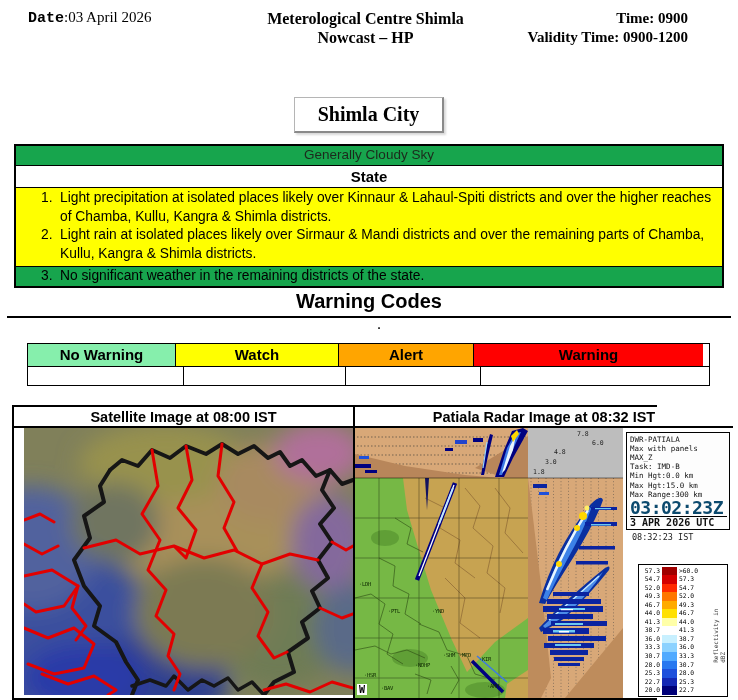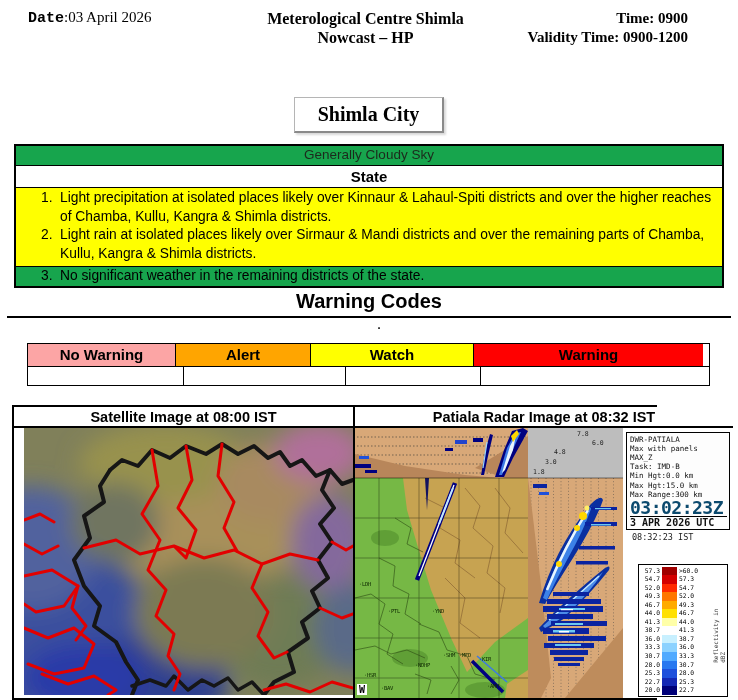--- a/index.html
+++ b/index.html
@@ -115,23 +115,23 @@
         <span class="f-txt">No significant weather in the remaining districts of the state.</span>
       </div>
     </div>
 </div>
 
 <div class="wc-title">Warning Codes</div>
 <div class="wc-dot">.</div>
 
 <div class="wc-table">
   <div class="wc-row">
-      <div class="wc-cell wc-head" style="background: #fca5a5; width: 148px;">No Warning</div>
+      <div class="wc-cell wc-head" style="background: #86efac; width: 148px;">No Warning</div>
+      <div class="wc-cell wc-head" style="background: rgb(255, 255, 0); width: 163px;">Watch</div>
       <div class="wc-cell wc-head" style="background: rgb(255, 165, 0); width: 135px;">Alert</div>
-      <div class="wc-cell wc-head" style="background: rgb(255, 255, 0); width: 163px;">Watch</div>
       <div class="wc-cell wc-head" style="background: rgb(255, 0, 0); width: 229px;">Warning</div>
     </div>
   <div class="wc-row">
       <div class="wc-cell wc-empty" style="width: 156px;"></div>
       <div class="wc-cell wc-empty" style="width: 163px;"></div>
       <div class="wc-cell wc-empty" style="width: 135px;"></div>
       <div class="wc-cell wc-empty" style="width: 229px;"></div>
     </div>
 </div>
 

